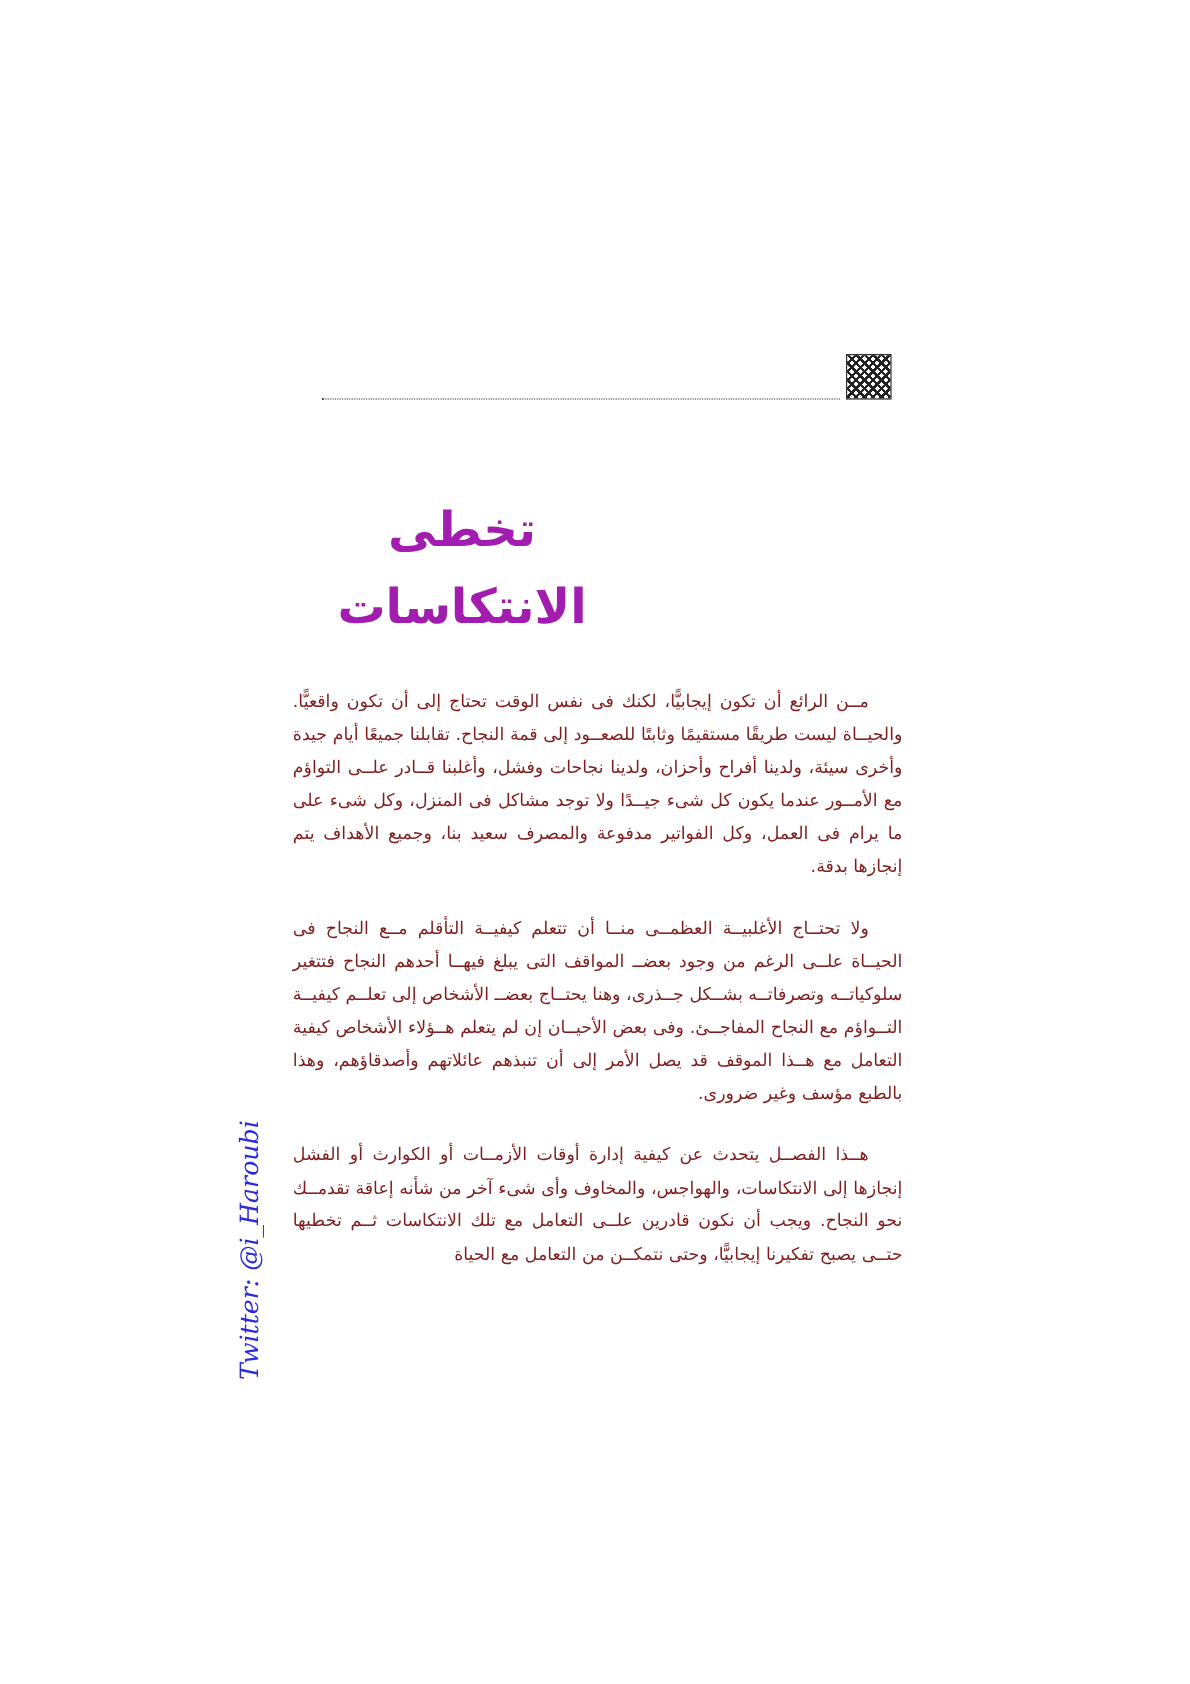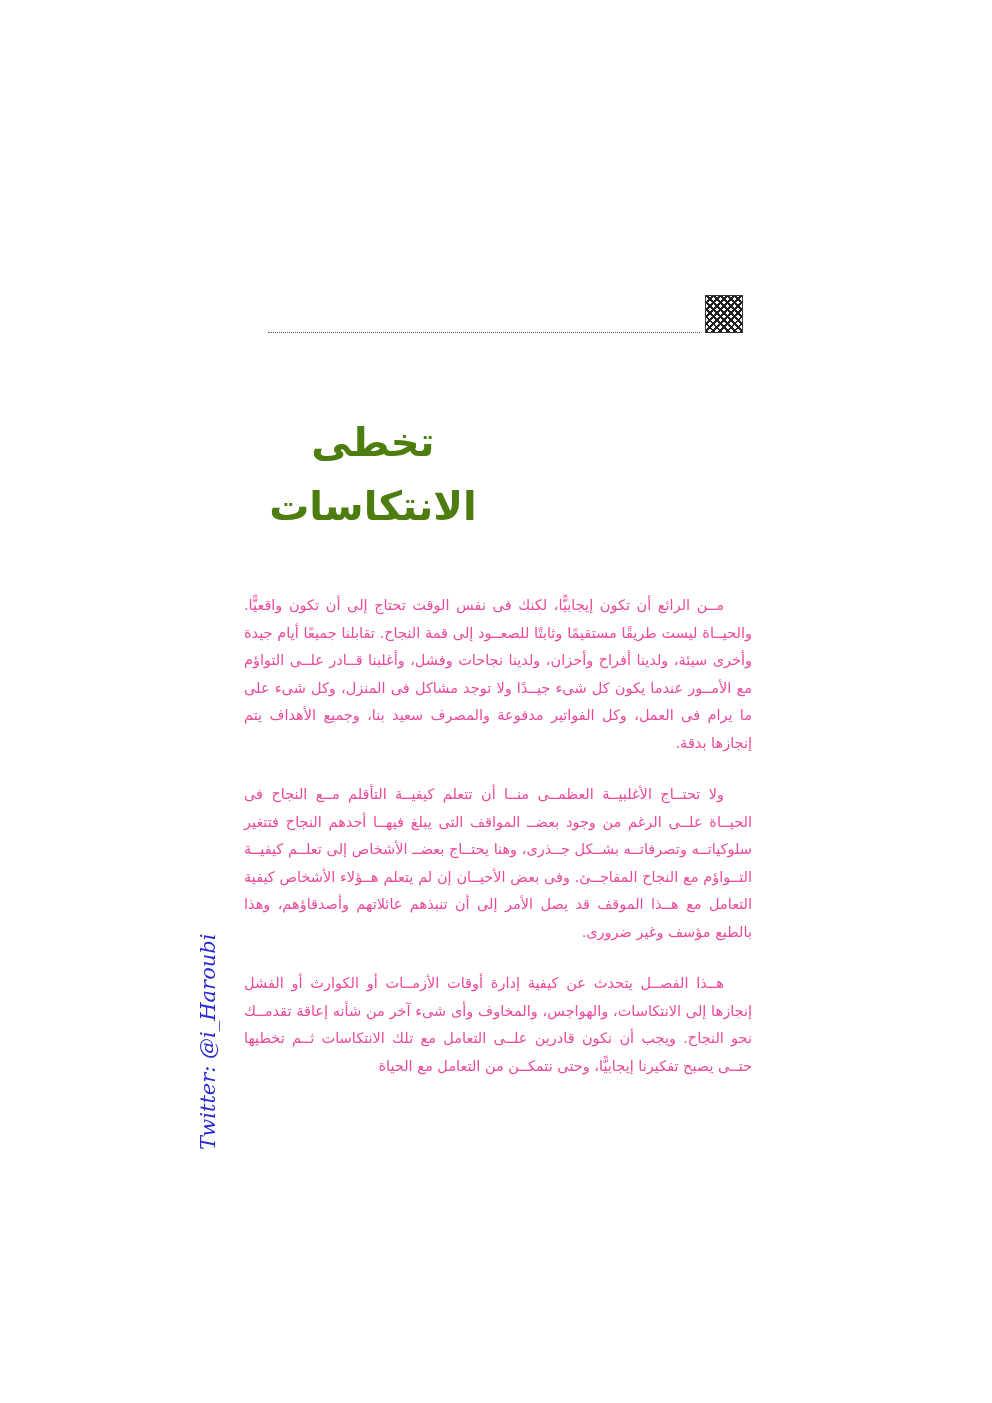--- a/index.html
+++ b/index.html
@@ -31,44 +31,44 @@
     .rule {
       position: absolute;
       left: 268px;
       top: 332px;
       width: 432px;
       height: 0;
       border-top: 1px dotted #555;
     }
     .chapter-title {
       position: absolute;
-      left: 228px;
+      left: 240px;
       top: 410px;
       width: 290px;
       text-align: center;
       direction: rtl;
       font-family: "DejaVu Sans", sans-serif;
       font-weight: bold;
       font-size: 40px;
       line-height: 64px;
-      color: #4d7c0f;
+      color: #a21caf;
       margin: 0;
     }
     .body-text {
       position: absolute;
       left: 244px;
-      top: 592px;
+      top: 572px;
       width: 508px;
       direction: rtl;
       text-align: justify;
       text-align-last: right;
       font-family: "DejaVu Sans", sans-serif;
       font-size: 14.5px;
       line-height: 27.5px;
-      color: #ec4899;
+      color: #7f1d1d;
     }
     .body-text p {
       margin: 0 0 24px 0;
     }
     .body-text p.indent {
       text-indent: 28px;
     }
     .watermark {
       position: absolute;
       left: 196px;

